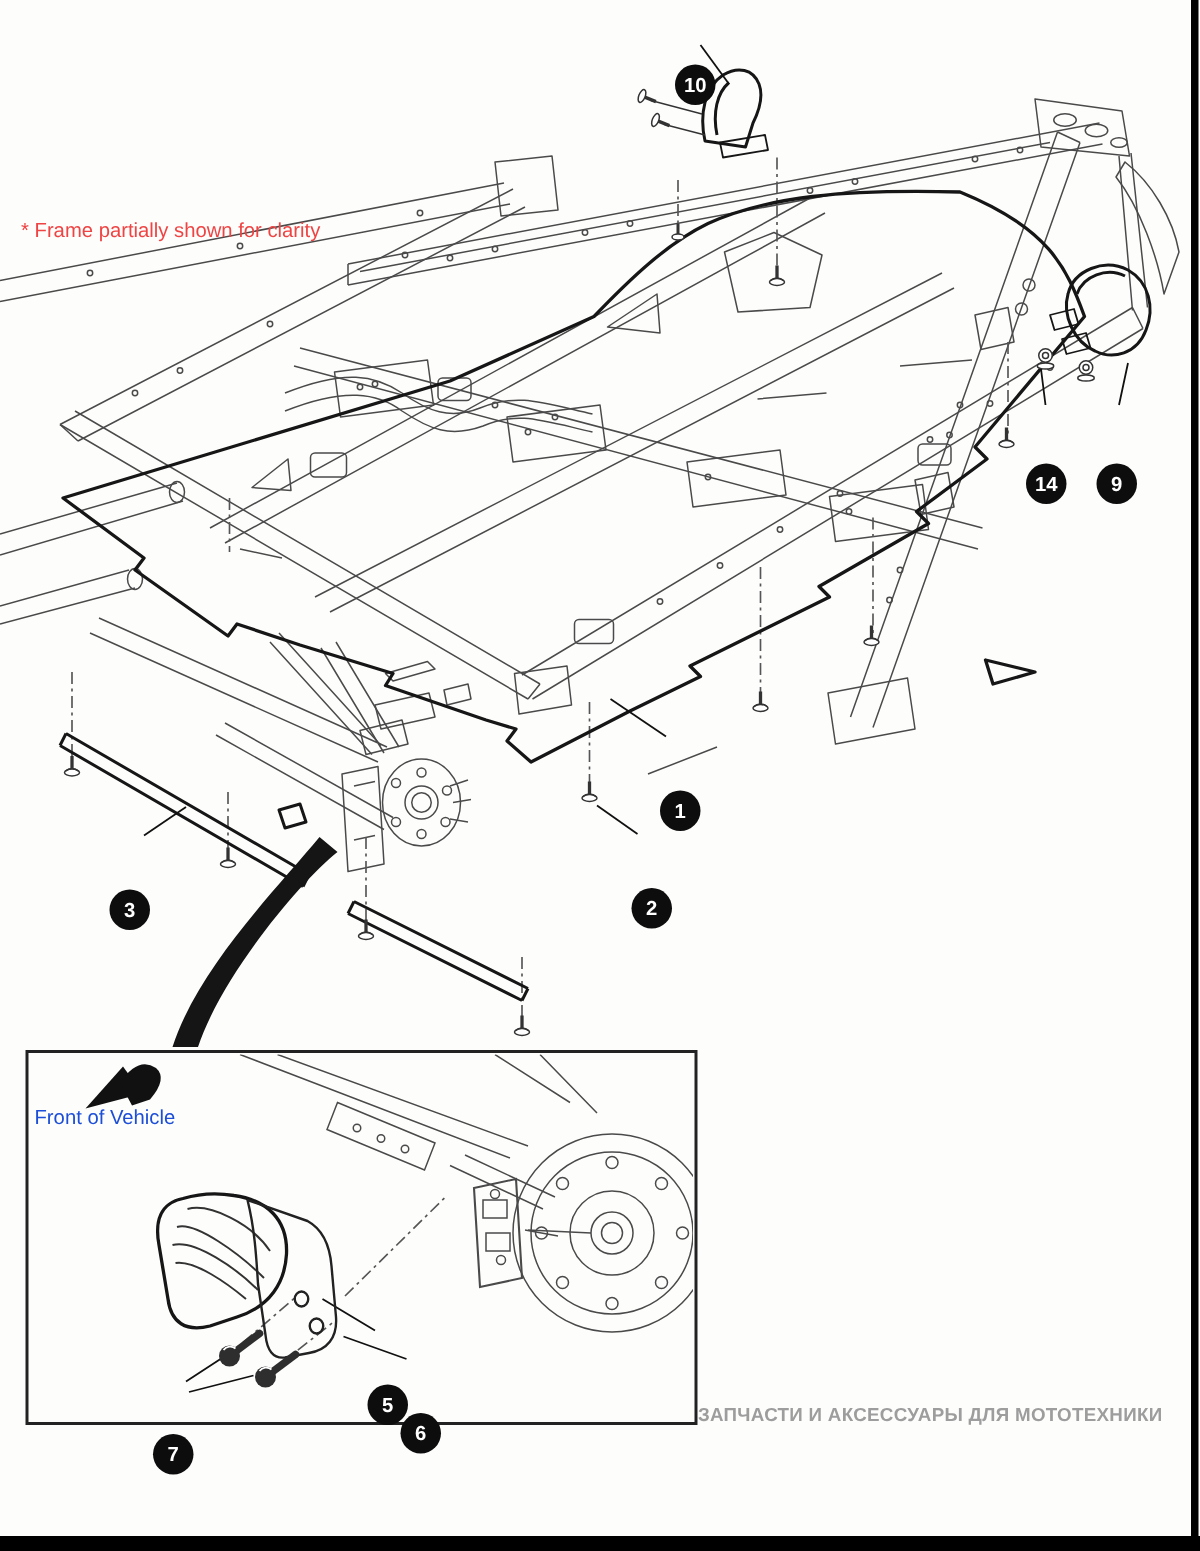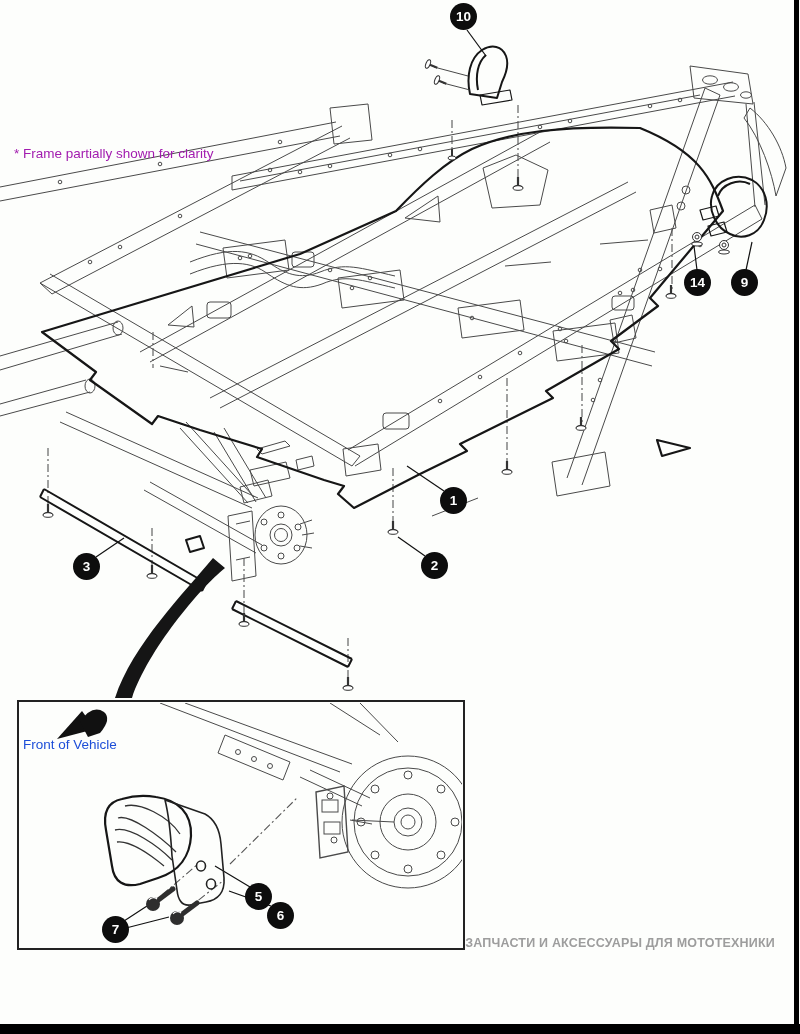--- a/index.html
+++ b/index.html
@@ -1,23 +1,23 @@
 <!DOCTYPE html>
 <html><head>
 <meta charset="utf-8">
 <style>
   html,body{margin:0;padding:0;background:#ffffff;}
   .page{position:relative;width:800px;height:1034px;background:#fdfefc;overflow:hidden;
         font-family:"Liberation Sans",sans-serif;}
   .art{position:absolute;left:0;top:0;}
-  .note{position:absolute;left:14px;top:146px;font-size:13.5px;color:#a21caf;}
+  .note{position:absolute;left:14px;top:146px;font-size:13.5px;color:#ef4444;}
   .front-label{position:absolute;left:23px;top:737px;font-size:13.5px;color:#1d4ed8;}
   .callout{position:absolute;width:27px;height:27px;border-radius:50%;background:#0d0d0d;
            color:#fff;font-size:13.5px;font-weight:bold;display:flex;align-items:center;
-           justify-content:center;line-height:1;}
+           justify-content:center;line-height:1;margin-top:40px;}
   .watermark{position:absolute;right:10px;top:936px;text-align:right;}
   .wm-tagline{font-size:12.5px;font-weight:bold;color:#9d9d9d;letter-spacing:.2px;
               padding-right:15px;white-space:nowrap;}
   .wm-logo{font-family:"DejaVu Sans",sans-serif;font-size:33px;font-weight:bold;
            letter-spacing:1.5px;line-height:1;margin-top:1px;white-space:nowrap;}
   .wm-pink{color:#f3b5b7;}
   .wm-gray{color:#a8a8a8;}
   .border-right{position:absolute;top:0;right:1px;width:5px;height:1034px;background:#000;}
   .border-bottom{position:absolute;left:0;right:0;bottom:0;height:10px;background:#000;}
 </style>

